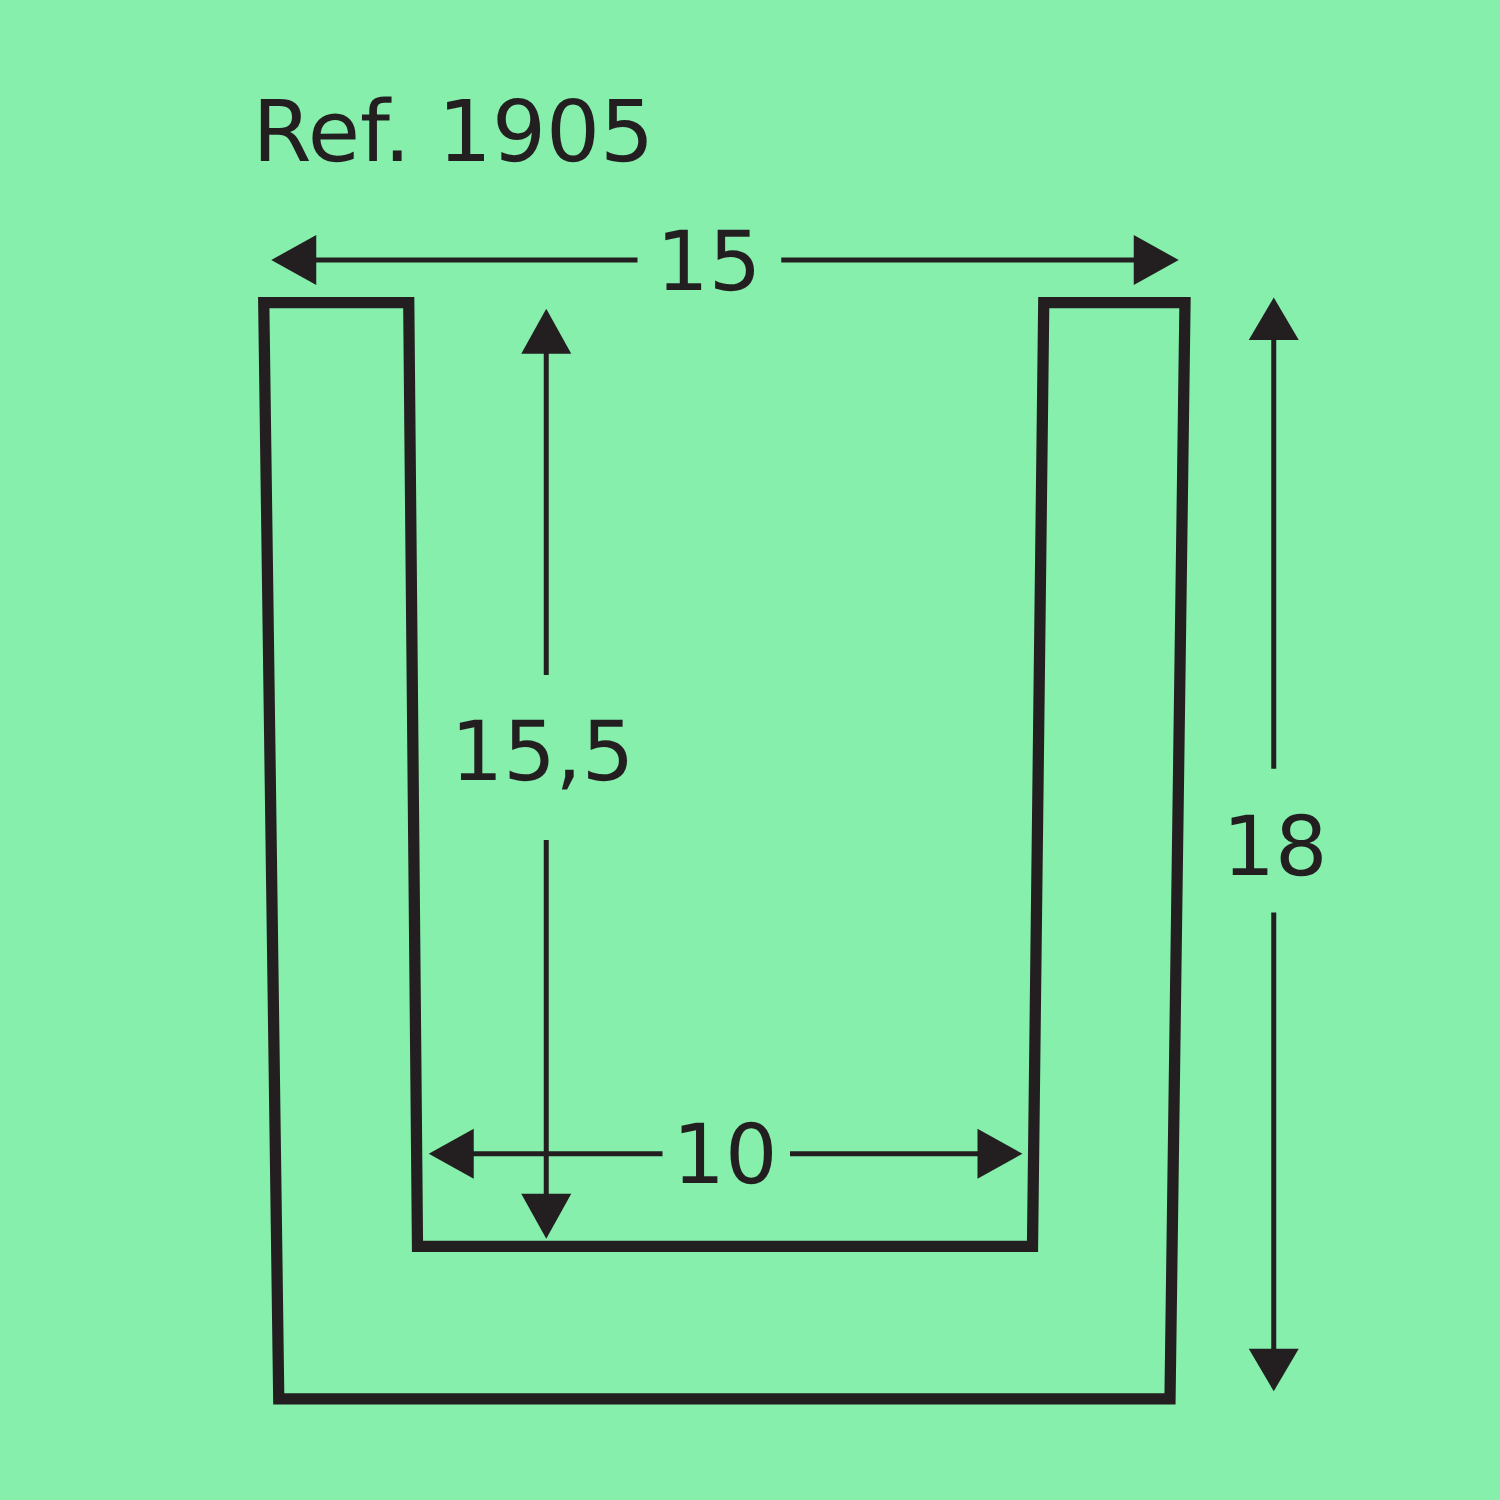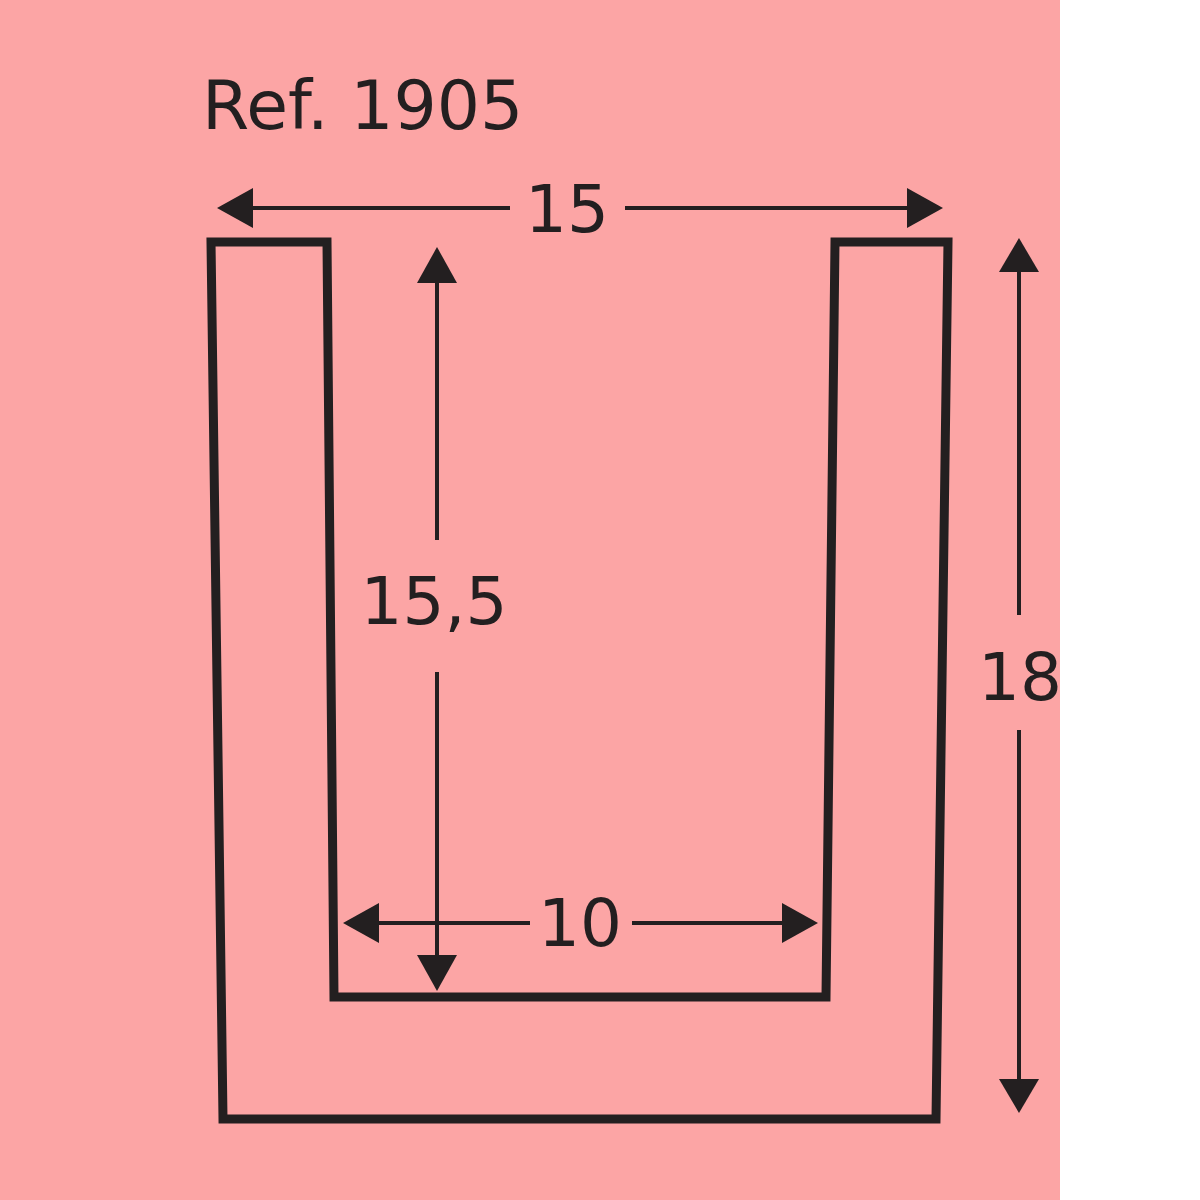--- a/index.html
+++ b/index.html
@@ -1,17 +1,17 @@
 <!DOCTYPE html>
 <html><head>
   <meta charset="utf-8">
   <style>
     html, body { margin: 0; padding: 0; background: #ffffff; }
     body { width: 1200px; height: 1200px; overflow: hidden; }
-    .canvas { position: relative; width: 1060px; height: 1200px; background: #fca5a5; }
+    .canvas { position: relative; width: 1200px; height: 1200px; background: #86efac; }
     svg { position: absolute; left: 0; top: 0; }
     .lbl { font-family: "DejaVu Sans", "Liberation Sans", sans-serif; fill: #231f20; }
     .title { font-size: 68px; }
     .dim { font-size: 66px; }
   </style>
 </head>
 <body>
 
 <div class="canvas">
   <svg width="1200" height="1200" viewBox="0 0 1200 1200">

